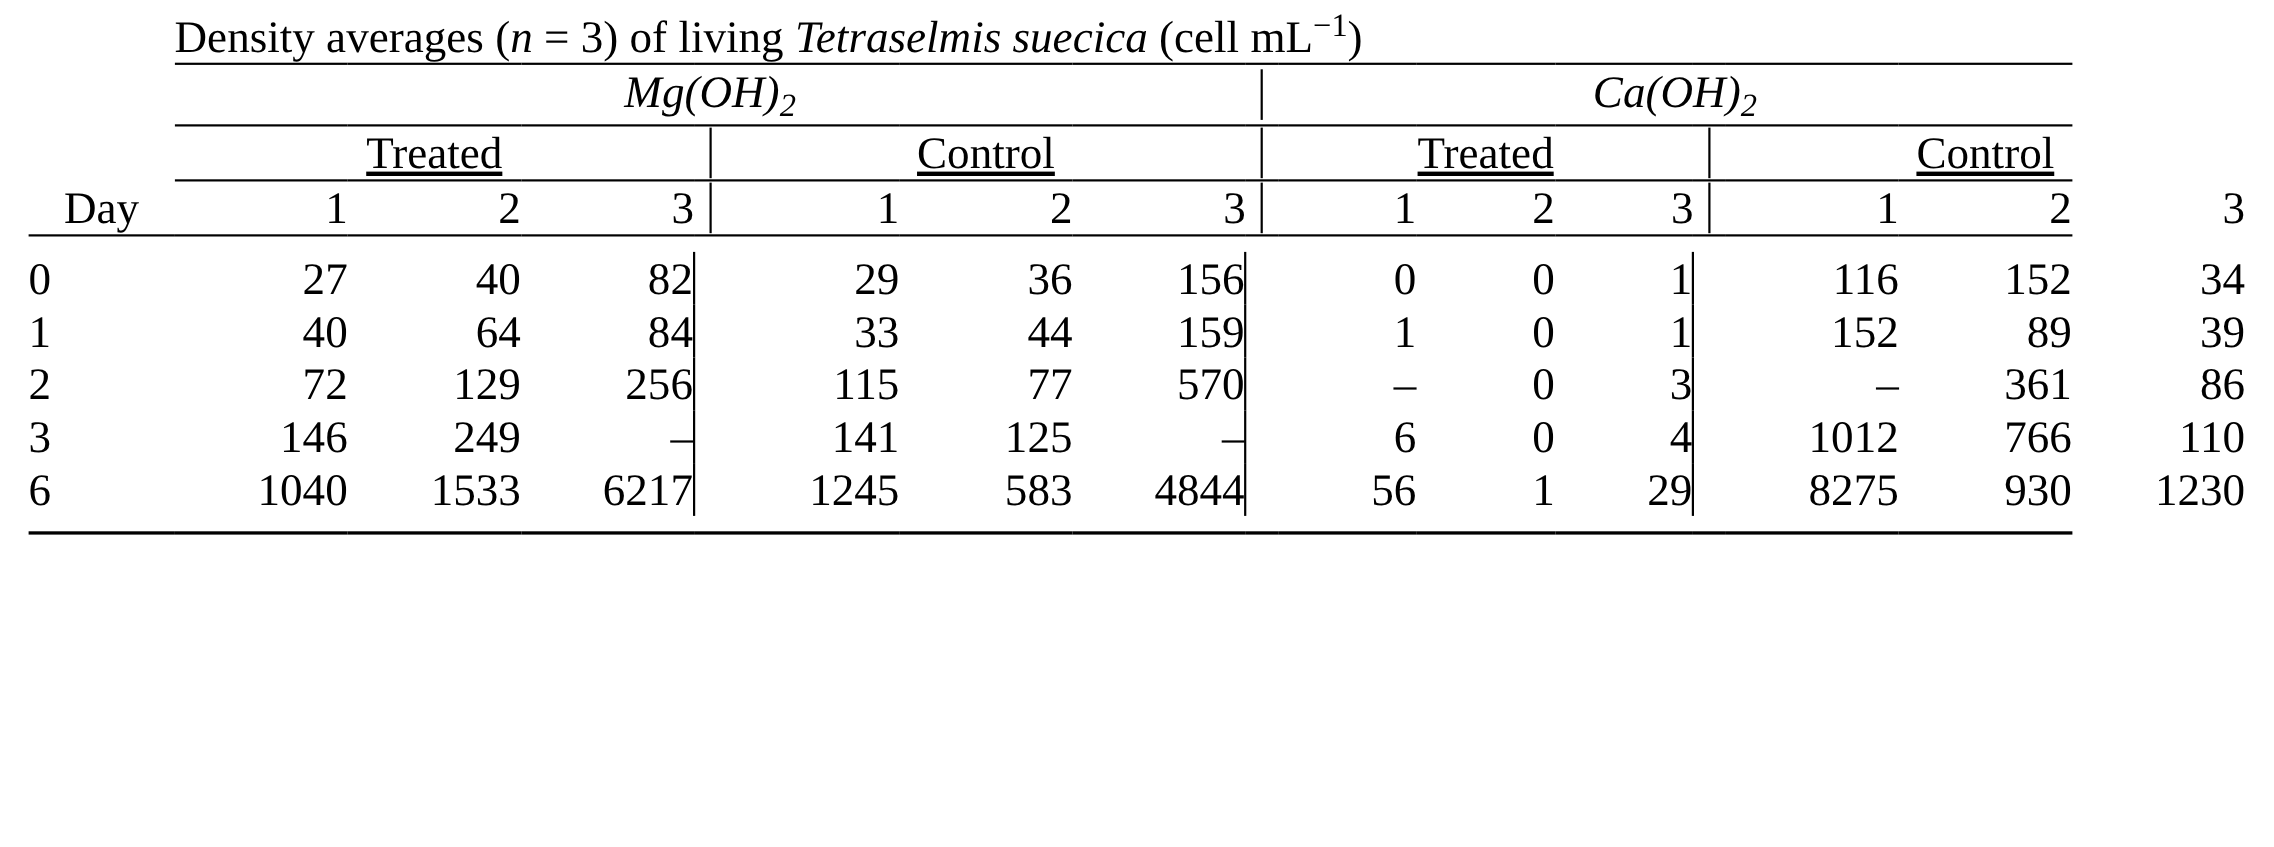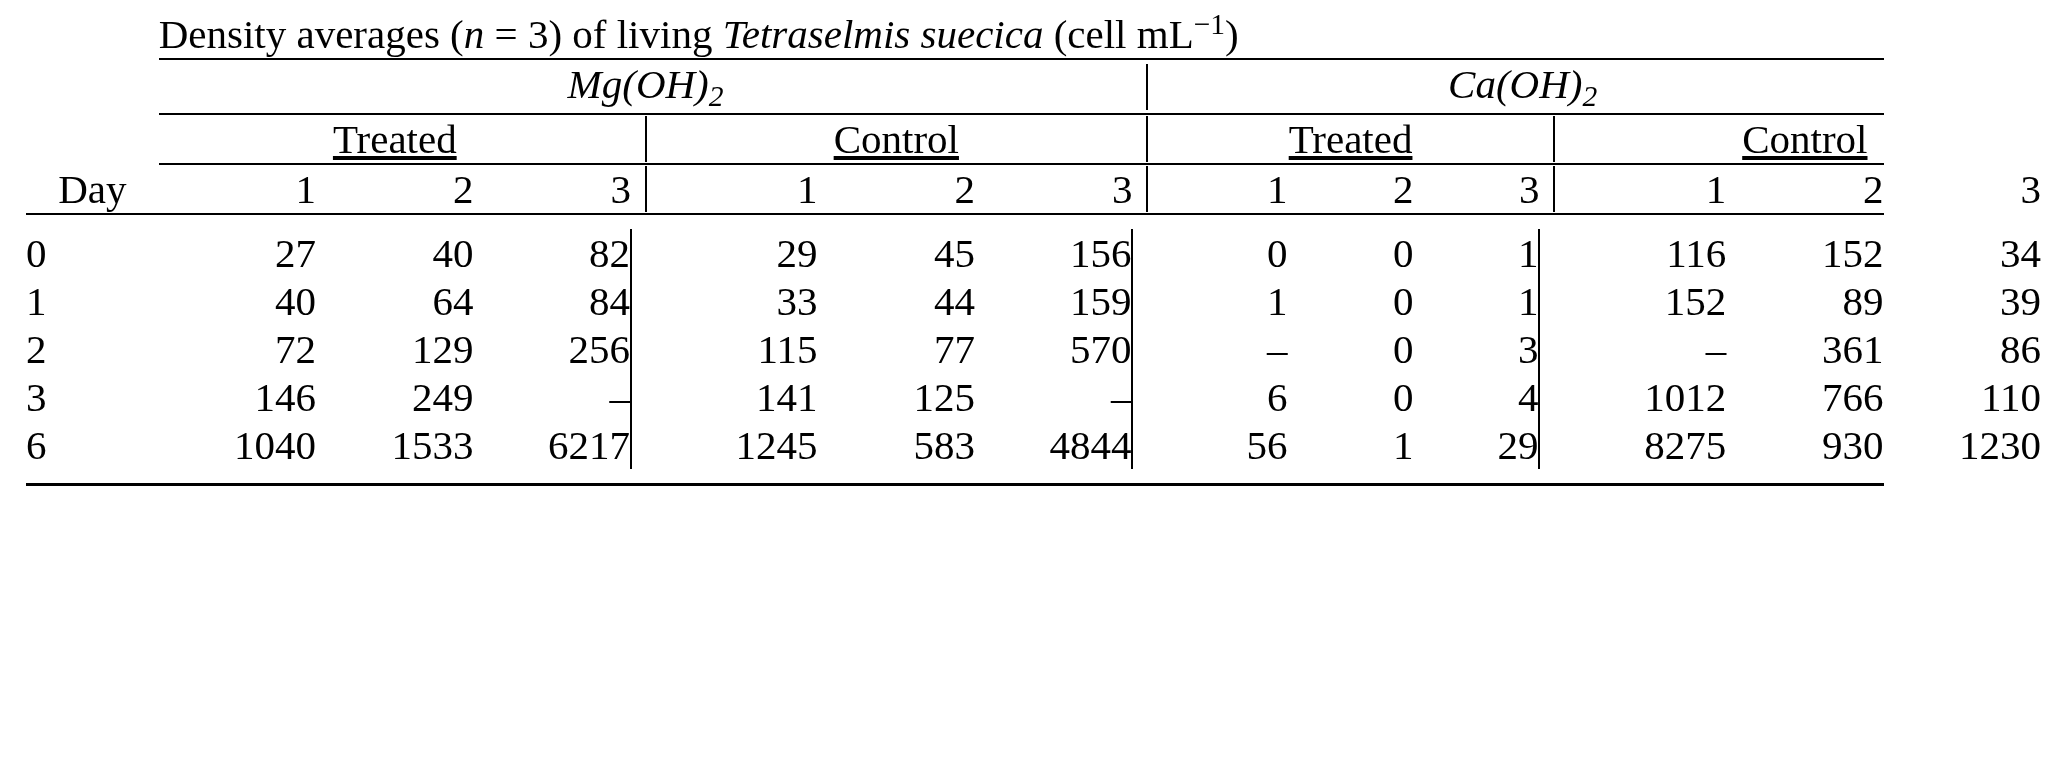--- a/index.html
+++ b/index.html
@@ -220,21 +220,21 @@
         <td colspan="15"></td>
       </tr>
 
       <tr>
         <td class="daycell">0</td>
         <td class="num pad-right">27</td>
         <td class="num pad-right">40</td>
         <td class="num pad-right">82</td>
         <td class="vsep"></td>
         <td class="num pad-right">29</td>
-        <td class="num pad-right">45</td>
+        <td class="num pad-right">36</td>
         <td class="num pad-right">156</td>
         <td class="vsep"></td>
         <td class="num pad-right">0</td>
         <td class="num pad-right">0</td>
         <td class="num pad-right">1</td>
         <td class="vsep"></td>
         <td class="num pad-right">116</td>
         <td class="num pad-right">152</td>
         <td class="num pad-right">34</td>
       </tr>

